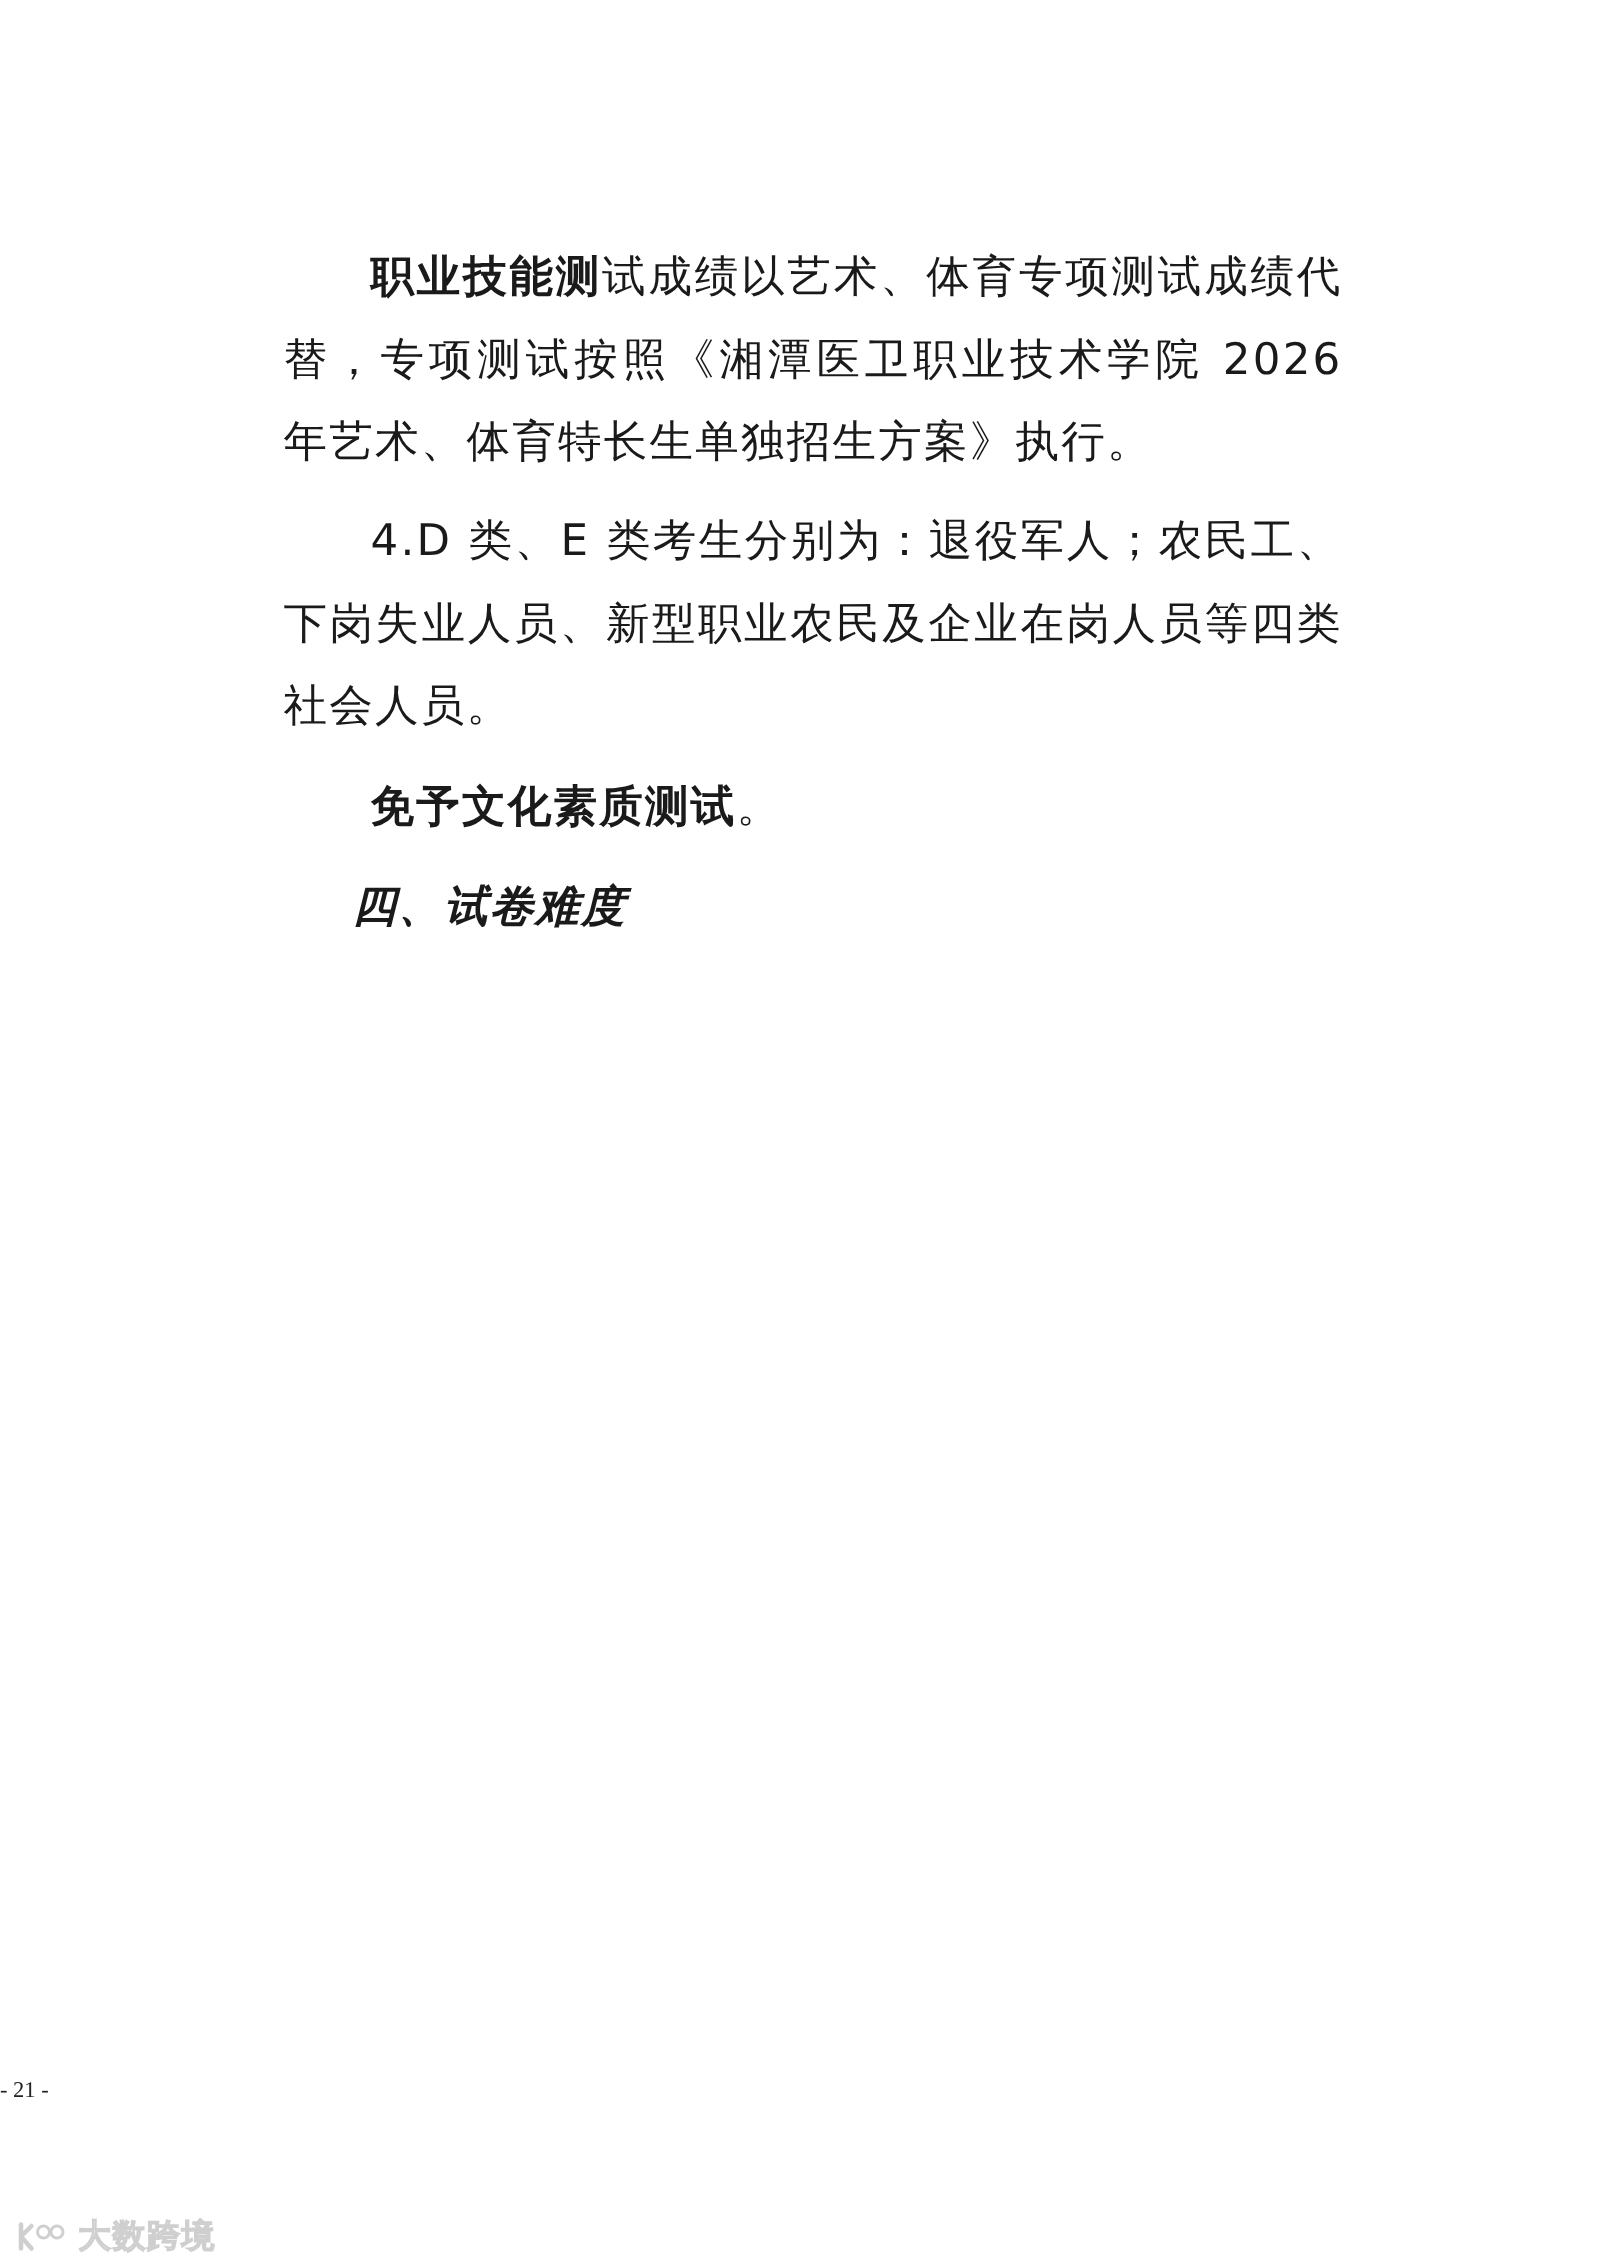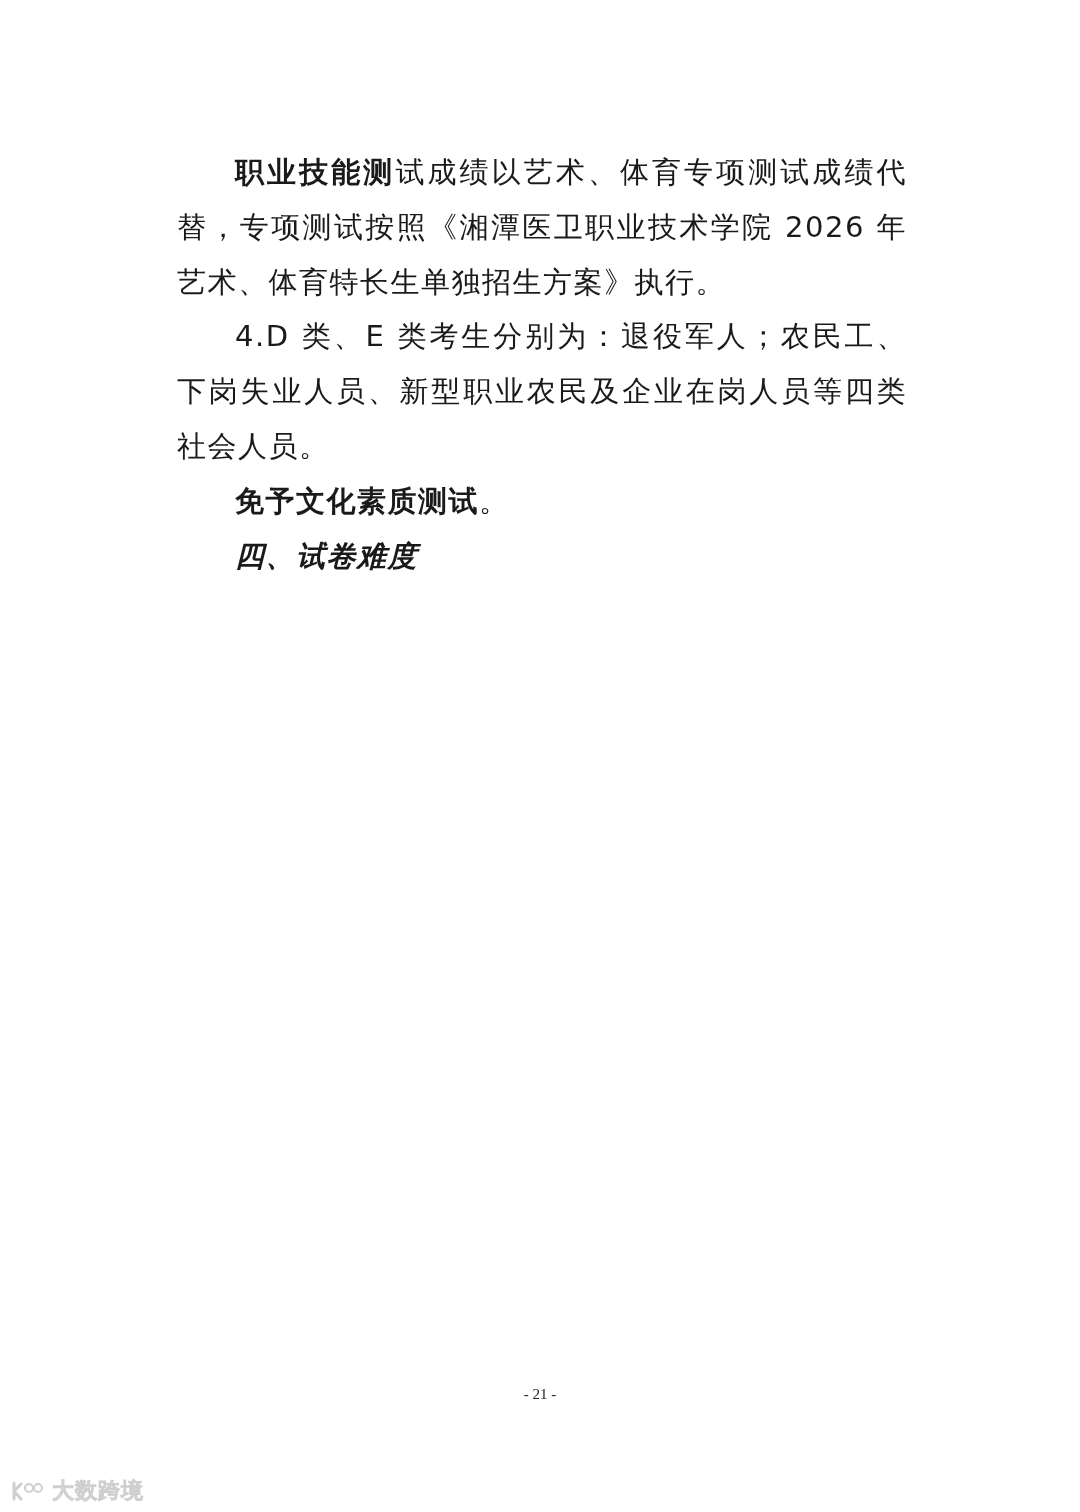--- a/index.html
+++ b/index.html
@@ -20,21 +20,21 @@
       left: 177px;
       top: 145px;
       width: 730px;
     }
     .para {
       font-size: 29px;
       line-height: 54.8px;
       letter-spacing: 1.5px;
       text-align: justify;
       text-align-last: left;
-      margin: 0;
+      margin: 12px;
       word-break: break-all;
     }
     .indent { text-indent: 58px; }
     .bold { font-weight: bold; }
     .heading {
       font-size: 29px;
       line-height: 54.8px;
       font-weight: bold;
       margin: 0;
       text-indent: 58px;
@@ -45,21 +45,20 @@
       text-decoration: underline;
       text-decoration-style: double;
       text-decoration-thickness: 2px;
       text-underline-offset: 6px;
     }
     .page-number {
       position: absolute;
       left: 0;
       width: 1080px;
       top: 1386px;
-      text-align: center;
       font-family: "Liberation Serif", "DejaVu Serif", serif;
       font-size: 15px;
       color: #222;
     }
     .watermark {
       position: absolute;
       left: 10px;
       top: 1476px;
       height: 30px;
       display: flex;

